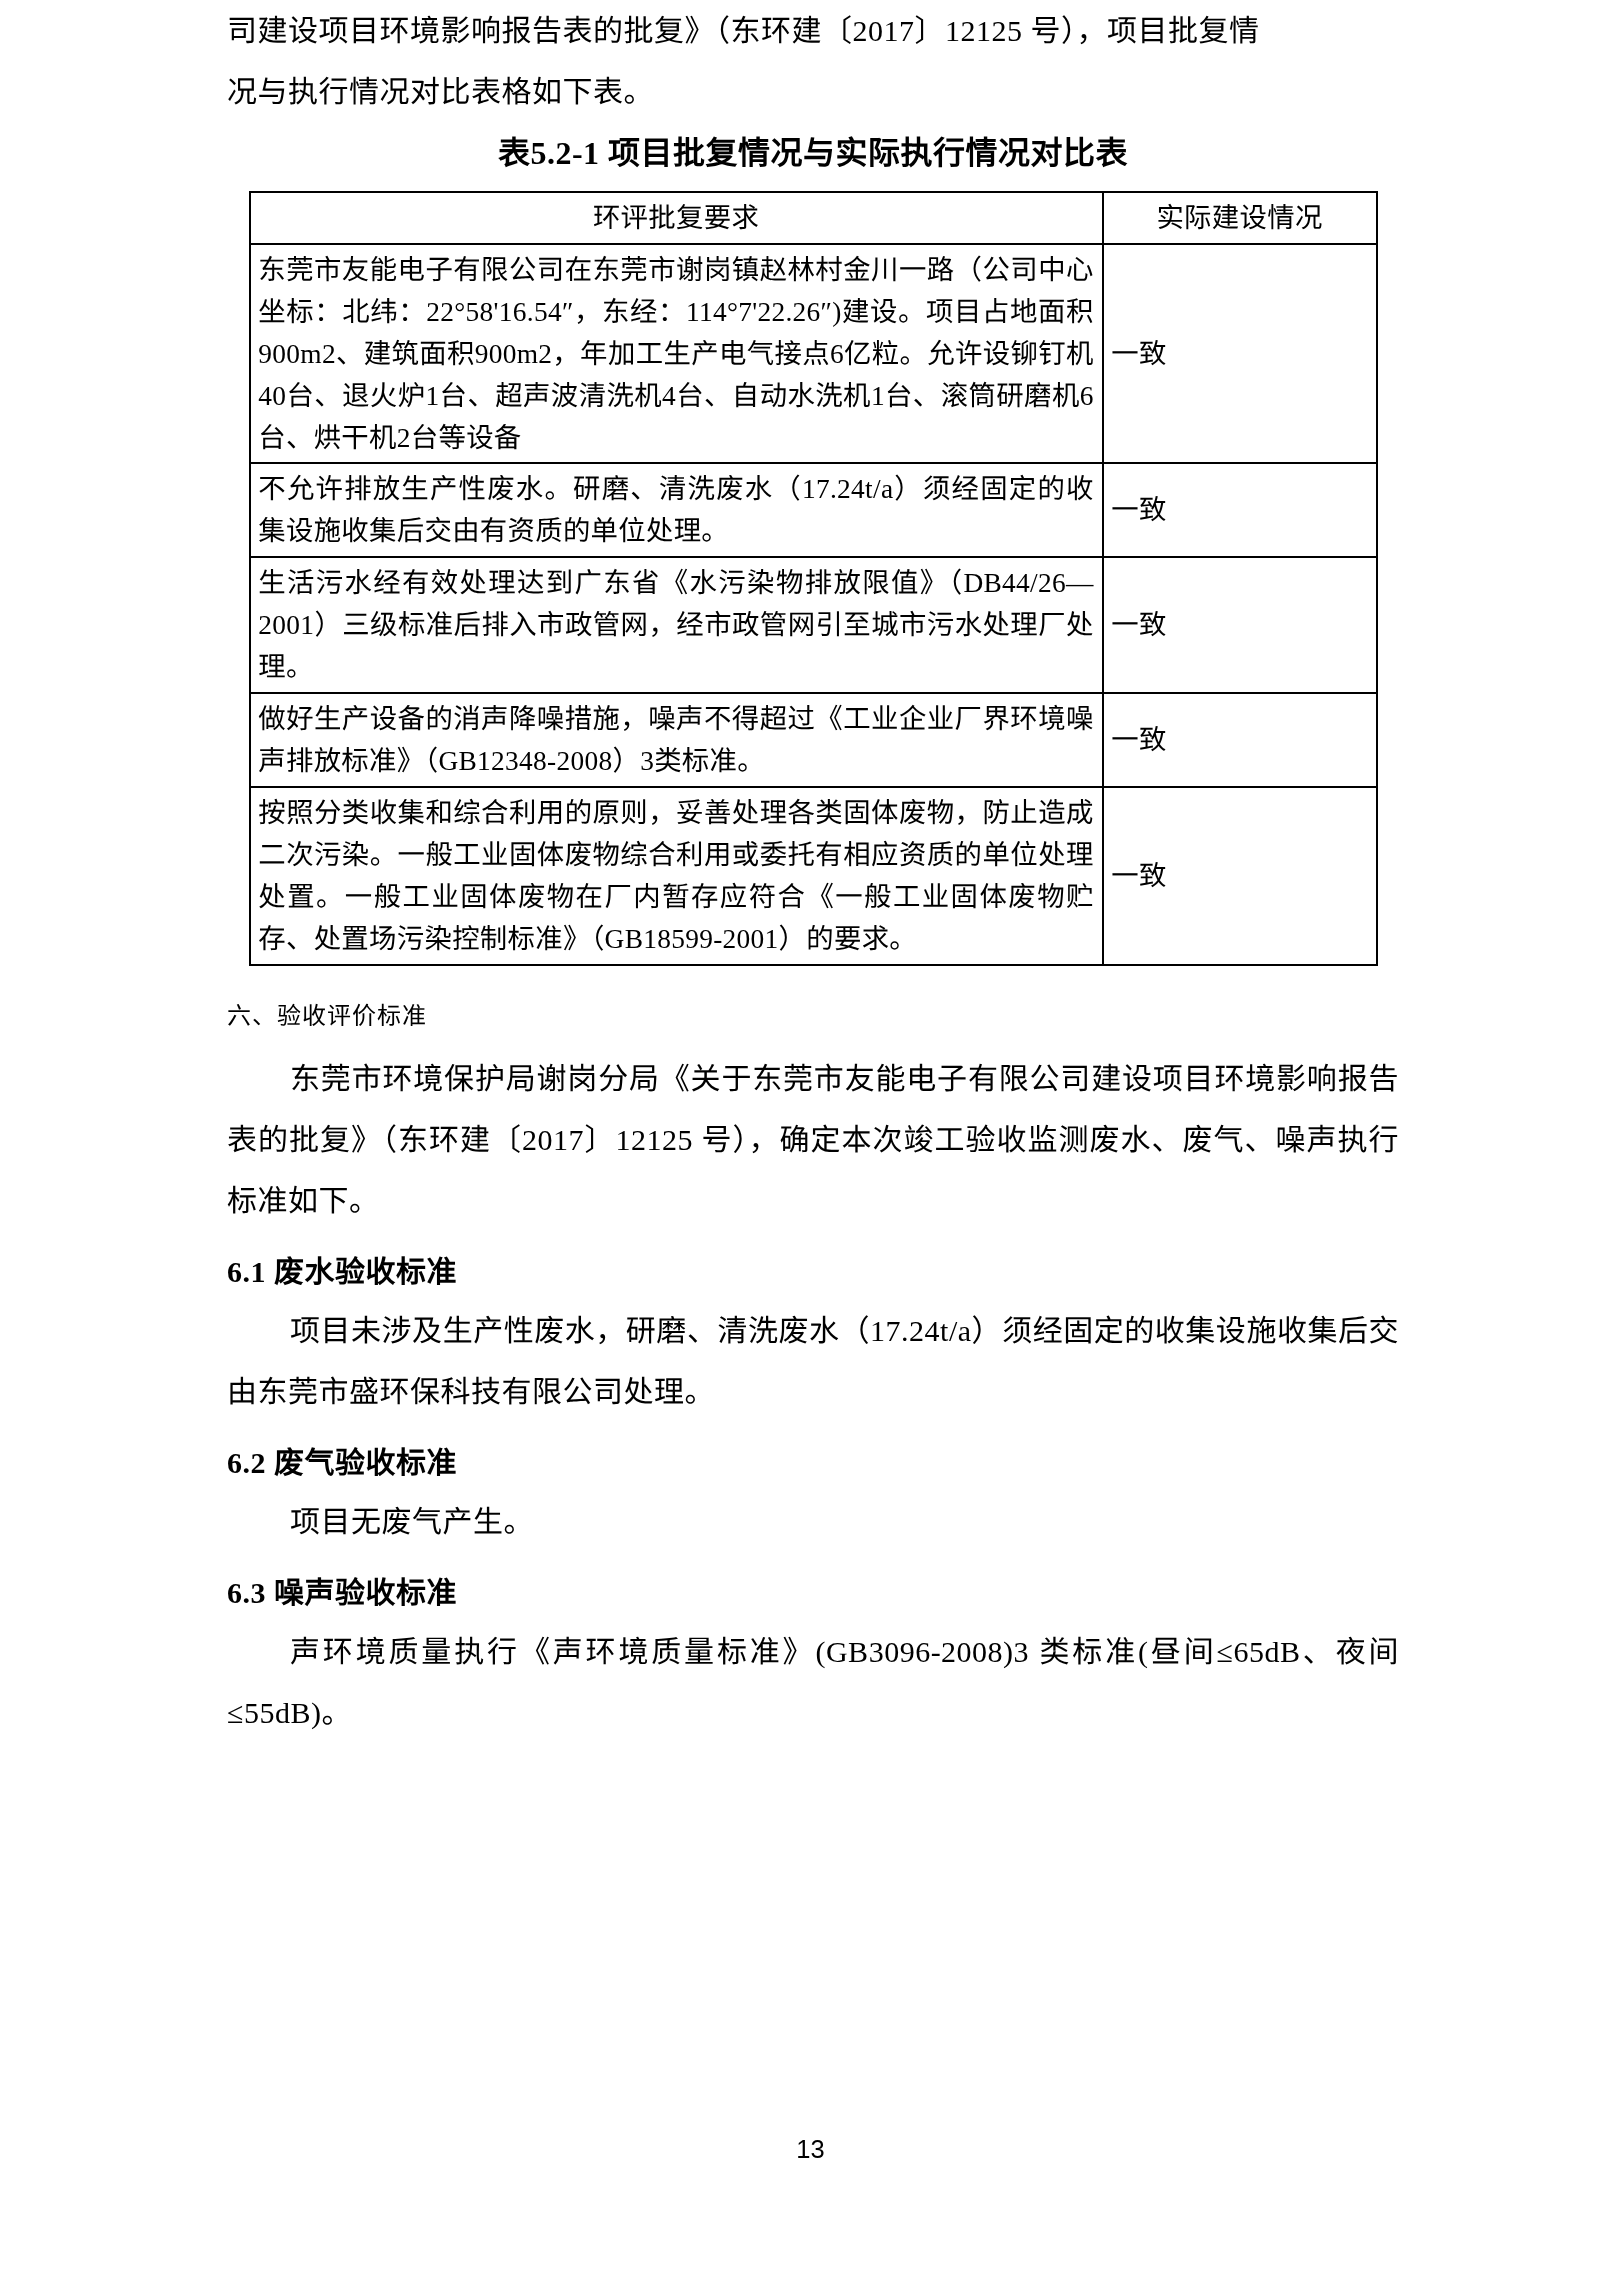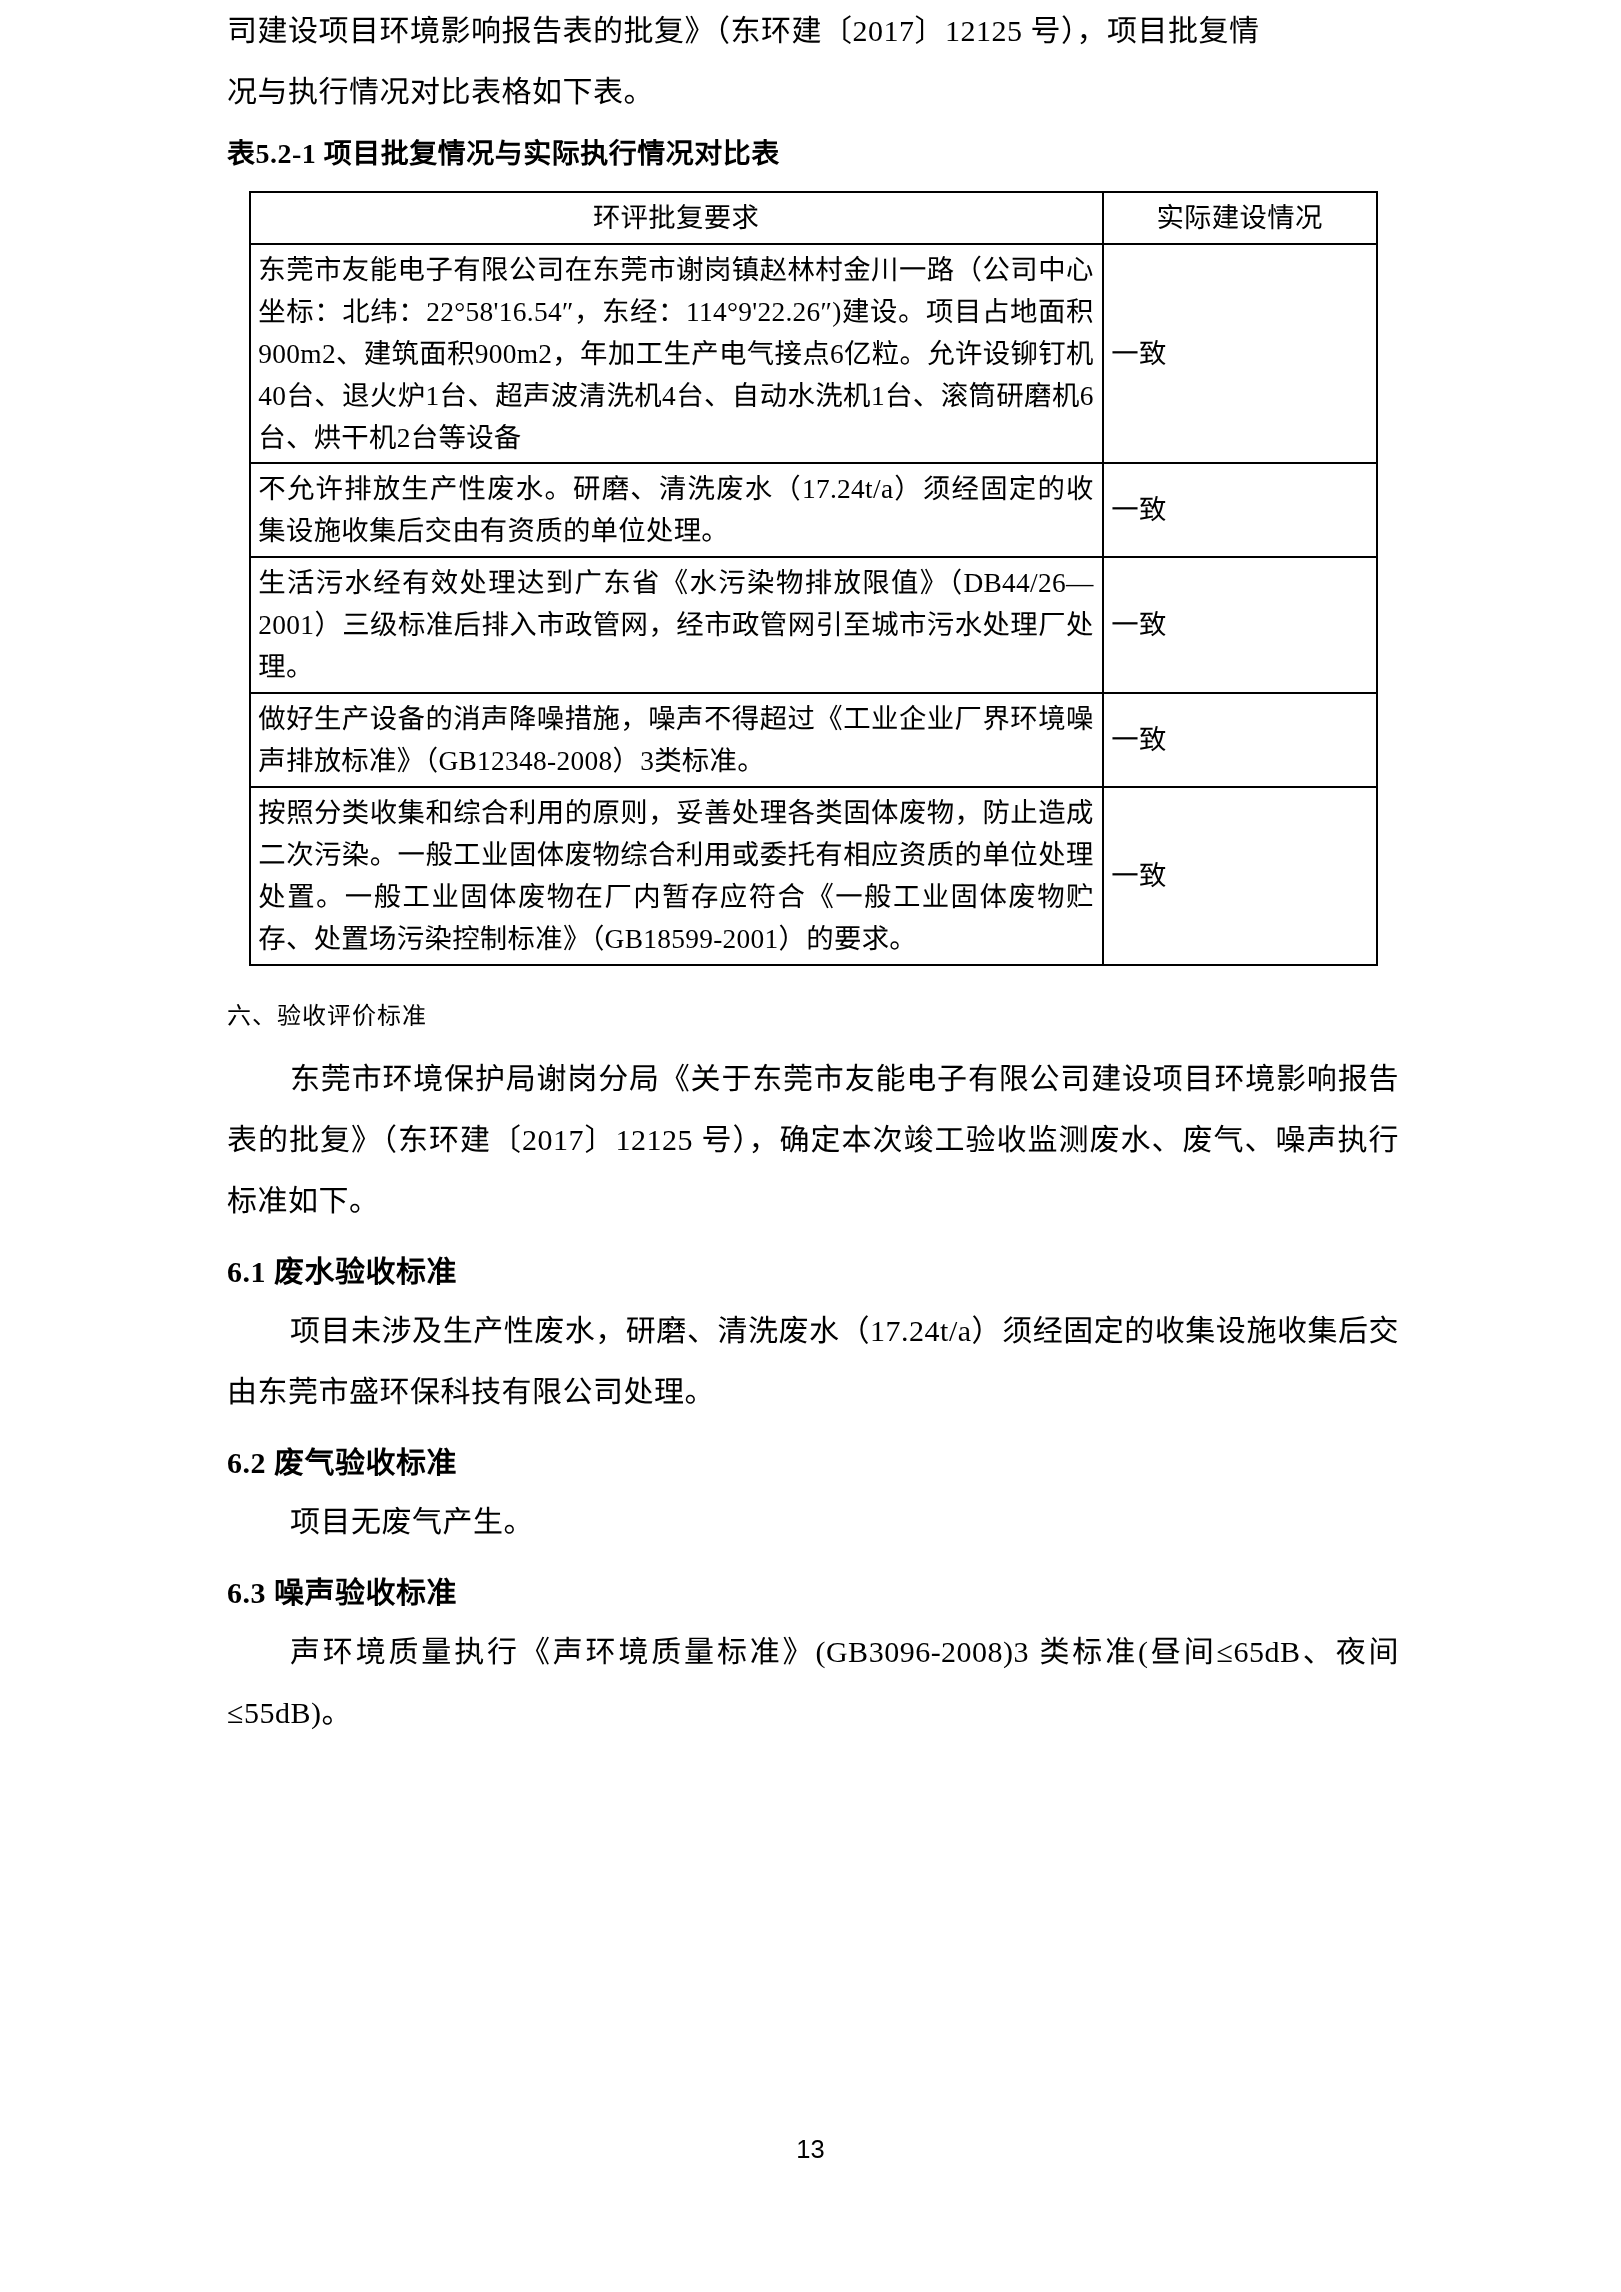--- a/index.html
+++ b/index.html
@@ -39,23 +39,24 @@
     text-align: justify;
     text-justify: inter-ideograph;
     margin: 0;
     letter-spacing: 0.5px;
   }
   .para.indent { text-indent: 63px; }
   .para.noindent { text-indent: 0; }
 
   
   .table-caption {
-    font-size: 28px;
+    font-size: 32px;
     line-height: 51px;
     font-weight: bold;
+    text-align: center;
     margin: 5.9px 0 3.9px 0;
     letter-spacing: 0.5px;
   }
 
   
   table.cmp {
     border-collapse: collapse;
     width: 1127px;
     margin: 12px auto;
     table-layout: fixed;
@@ -129,21 +130,21 @@
         <col class="c-act">
       </colgroup>
       <thead>
         <tr>
           <th>环评批复要求</th>
           <th>实际建设情况</th>
         </tr>
       </thead>
       <tbody>
         <tr>
-          <td class="req">东莞市友能电子有限公司在东莞市谢岗镇赵林村金川一路（公司中心坐标：北纬：22°58'16.54″，东经：114°9'22.26″)建设。项目占地面积900m2、建筑面积900m2，年加工生产电气接点6亿粒。允许设铆钉机40台、退火炉1台、超声波清洗机4台、自动水洗机1台、滚筒研磨机6台、烘干机2台等设备</td>
+          <td class="req">东莞市友能电子有限公司在东莞市谢岗镇赵林村金川一路（公司中心坐标：北纬：22°58'16.54″，东经：114°7'22.26″)建设。项目占地面积900m2、建筑面积900m2，年加工生产电气接点6亿粒。允许设铆钉机40台、退火炉1台、超声波清洗机4台、自动水洗机1台、滚筒研磨机6台、烘干机2台等设备</td>
           <td class="actual">一致</td>
         </tr>
         <tr>
           <td class="req">不允许排放生产性废水。研磨、清洗废水（17.24t/a）须经固定的收集设施收集后交由有资质的单位处理。</td>
           <td class="actual">一致</td>
         </tr>
         <tr>
           <td class="req">生活污水经有效处理达到广东省《水污染物排放限值》（DB44/26—2001）三级标准后排入市政管网，经市政管网引至城市污水处理厂处理。</td>
           <td class="actual">一致</td>
         </tr>

